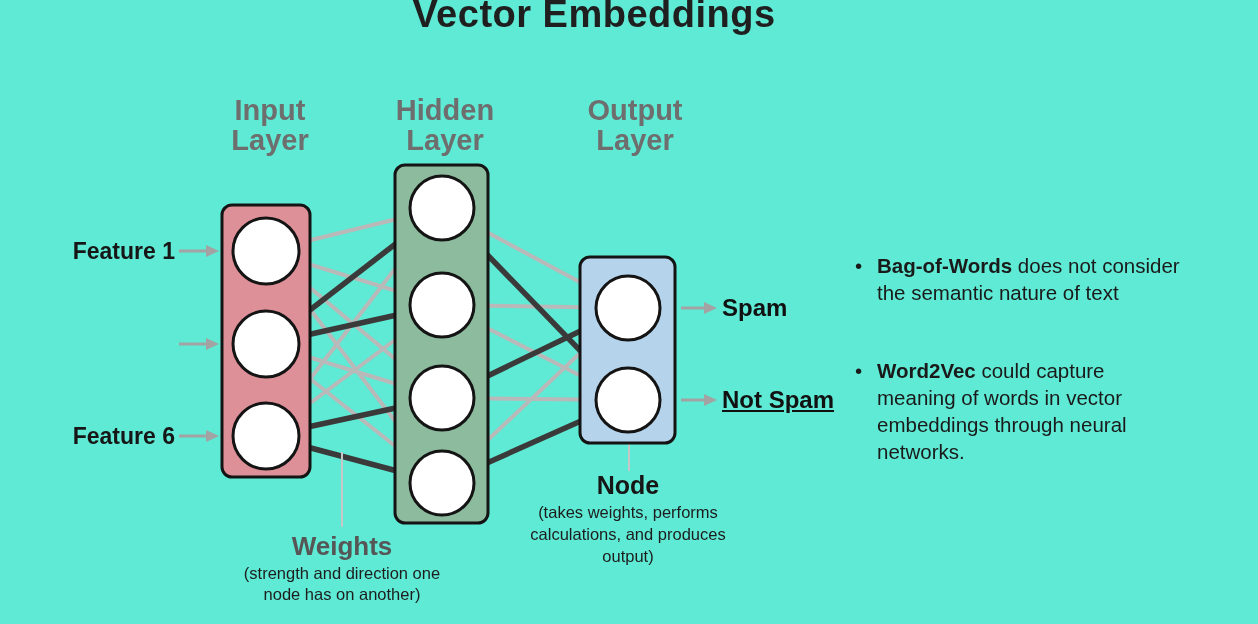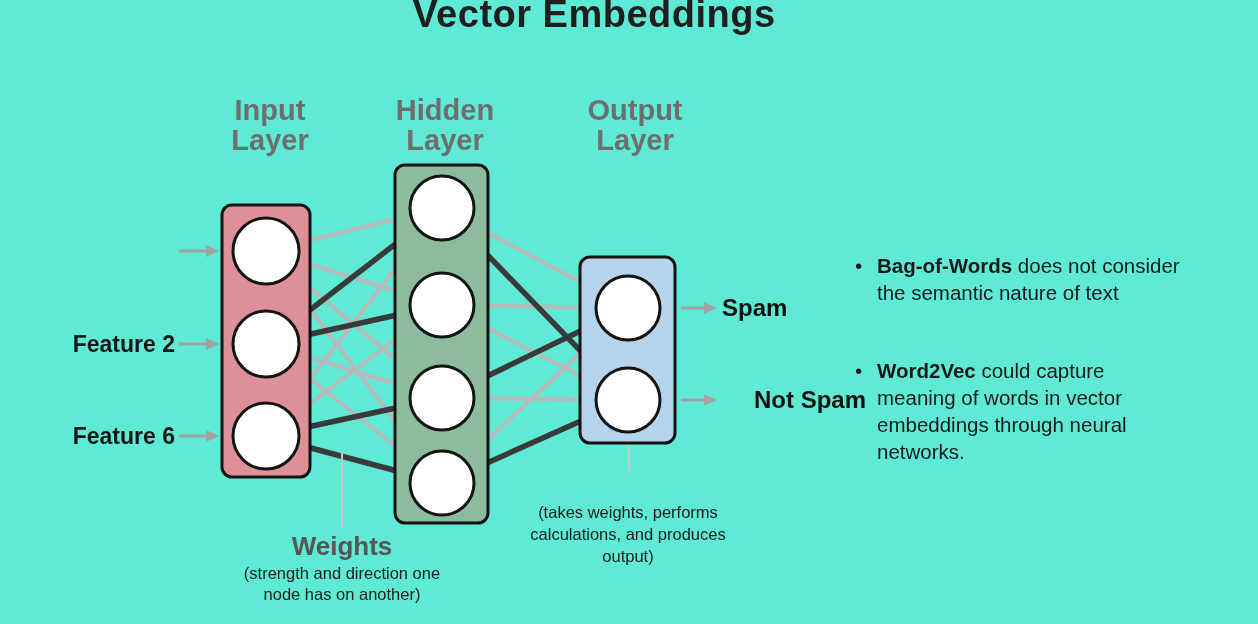--- a/index.html
+++ b/index.html
@@ -97,30 +97,31 @@
 
   <div class="abs title">Vector Embeddings</div>
 
   <div class="abs layer-label" style="left:190px;">Input
 Layer</div>
   <div class="abs layer-label" style="left:365px;">Hidden
 Layer</div>
   <div class="abs layer-label" style="left:555px;">Output
 Layer</div>
 
-  <div class="abs feature-label" style="left:55px;top:330px;">Feature 2</div>
+  <div class="abs feature-label" style="left:55px;top:237px;">Feature 1</div>
   <div class="abs feature-label" style="left:55px;top:422px;">Feature 6</div>
 
   <div class="abs output-label" style="left:722px;top:294px;">Spam</div>
-  <div class="abs output-label" style="left:754px;top:386px;">Not Spam</div>
+  <div class="abs output-label" style="left:722px;top:386px;text-decoration:underline;">Not Spam</div>
 
   <div class="abs anno-title" style="left:242px;top:531px;font-size:26px;color:#565656;">Weights</div>
   <div class="abs anno-desc" style="left:217px;top:563px;width:250px;line-height:21px;">(strength and direction one
 node has on another)</div>
 
+  <div class="abs anno-title" style="left:528px;top:471px;font-size:25px;color:#161616;">Node</div>
   <div class="abs anno-desc" style="left:502px;top:501px;width:252px;line-height:22px;">(takes weights, performs
 calculations, and produces
 output)</div>
 
   <div class="abs notes">
     <div class="note-item">
       <span class="note-marker">•</span>
       <div><span class="note-bold">Bag-of-Words</span><span class="note-rest"> does not consider
 the semantic nature of text</span></div>
     </div>

